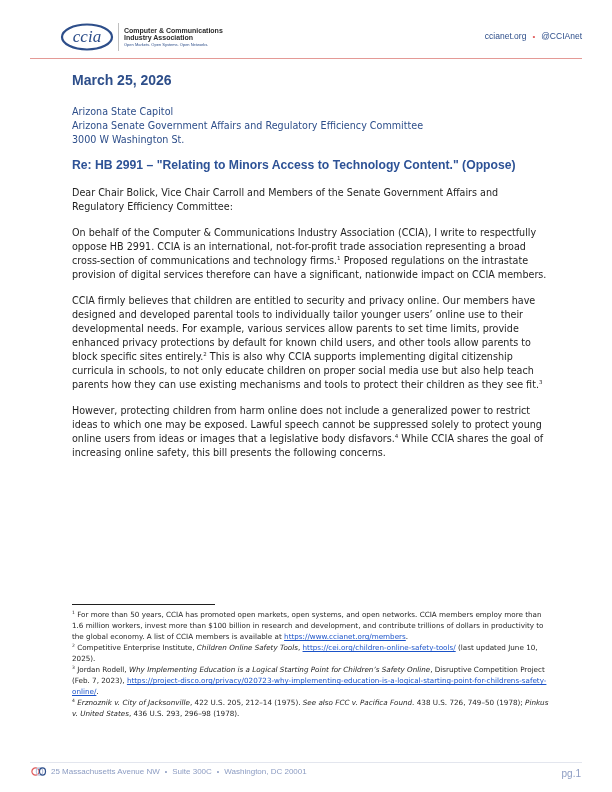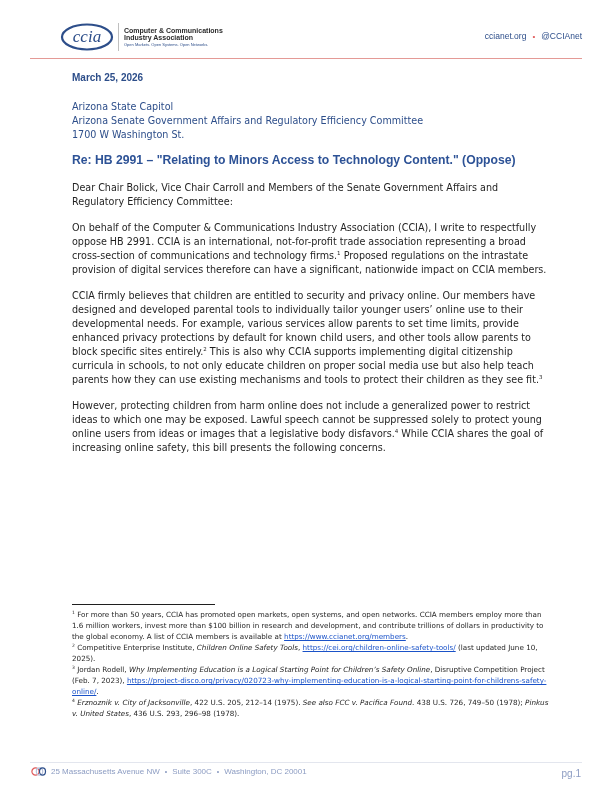--- a/index.html
+++ b/index.html
@@ -12,21 +12,21 @@
   .logo-divider { width: 1px; height: 28px; background: #bfbfbf; margin: 0 5px 0 2px; }
   .logo-text { display: flex; flex-direction: column; line-height: 1.05; }
   .logo-name { font-family: "Liberation Sans", sans-serif; font-weight: bold; font-size: 7px; color: #2b2b2b; }
   .logo-tag { font-family: "Liberation Sans", sans-serif; font-size: 4px; color: #2d4e8a; margin-top: 2px; }
   .header-links { position: absolute; right: 30px; top: 31px; font-family: "Liberation Sans", sans-serif;
                   font-size: 8.5px; color: #2d4e8a; display: flex; align-items: center; margin-left: 24px; }
   .header-links .dot { color: #e05a5a; margin: 0 6px; font-size: 8px; }
   .header-rule { position: absolute; left: 30px; top: 58px; width: 552px; height: 1px; background: #e49a96; }
 
   .content { position: absolute; left: 72px; top: 72px; width: 480px; }
-  .date { font-family: "Liberation Sans", sans-serif; font-weight: bold; font-size: 10px; color: #2d4e8a; margin: 0; }
+  .date { font-family: "Liberation Sans", sans-serif; font-weight: bold; font-size: 14px; color: #2d4e8a; margin: 0; }
   .address { margin-top: 17px; font-size: 9.6px; line-height: 14px; color: #2d4e8a; }
   .address div { white-space: nowrap; }
   .re { margin-top: 10px; font-family: "Liberation Sans", sans-serif; font-weight: bold; font-size: 12.2px;
         line-height: 16.5px; color: #2d5296; }
   .para { margin-top: 12px; font-size: 9.6px; line-height: 14px; color: #1f1f1f; }
   .para sup { font-size: 5.5px; line-height: 0; vertical-align: 4px; }
 
   .fn-rule { position: absolute; left: 72px; top: 604px; width: 143px; height: 1px; background: #1f1f1f; }
   .footnotes { position: absolute; left: 72px; top: 609px; width: 478px; font-size: 7.2px; line-height: 11px; color: #1f1f1f; }
   .footnotes sup { font-size: 4.5px; line-height: 0; vertical-align: 3px; }
@@ -64,21 +64,21 @@
     <span>@CCIAnet</span>
   </div>
   <div class="header-rule"></div>
 </div>
 
 <div class="content">
   <p class="date">March 25, 2026</p>
   <div class="address">
     <div>Arizona State Capitol</div>
     <div>Arizona Senate Government Affairs and Regulatory Efficiency Committee</div>
-    <div>1700 W Washington St.</div>
+    <div>3000 W Washington St.</div>
   </div>
   <div class="re">Re: HB 2991 – "Relating to Minors Access to Technology Content." (Oppose)</div>
   <div class="para">Dear Chair Bolick, Vice Chair Carroll and Members of the Senate Government Affairs and Regulatory Efficiency Committee:</div>
   <div class="para"><span>On behalf of the Computer &amp; Communications Industry Association (CCIA), I write to respectfully oppose HB 2991. CCIA is an international, not-for-profit trade association representing a broad cross-section of communications and technology firms.</span><sup>1</sup><span> Proposed regulations on the intrastate provision of digital services therefore can have a significant, nationwide impact on CCIA members.</span></div>
   <div class="para"><span>CCIA firmly believes that children are entitled to security and privacy online. Our members have designed and developed parental tools to individually tailor younger users’ online use to their developmental needs. For example, various services allow parents to set time limits, provide enhanced privacy protections by default for known child users, and other tools allow parents to block specific sites entirely.</span><sup>2</sup><span> This is also why CCIA supports implementing digital citizenship curricula in schools, to not only educate children on proper social media use but also help teach parents how they can use existing mechanisms and tools to protect their children as they see fit.</span><sup>3</sup></div>
   <div class="para"><span>However, protecting children from harm online does not include a generalized power to restrict ideas to which one may be exposed. Lawful speech cannot be suppressed solely to protect young online users from ideas or images that a legislative body disfavors.</span><sup>4</sup><span> While CCIA shares the goal of increasing online safety, this bill presents the following concerns.</span></div>
 </div>
 
 <div class="fn-rule"></div>
 <div class="footnotes">

